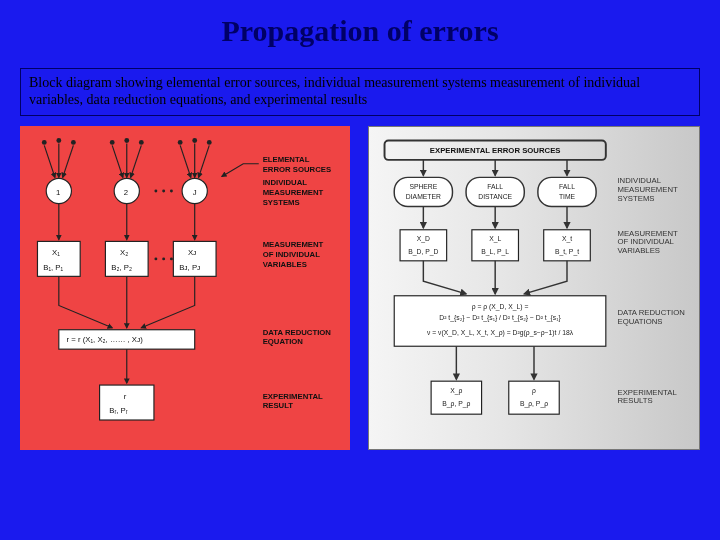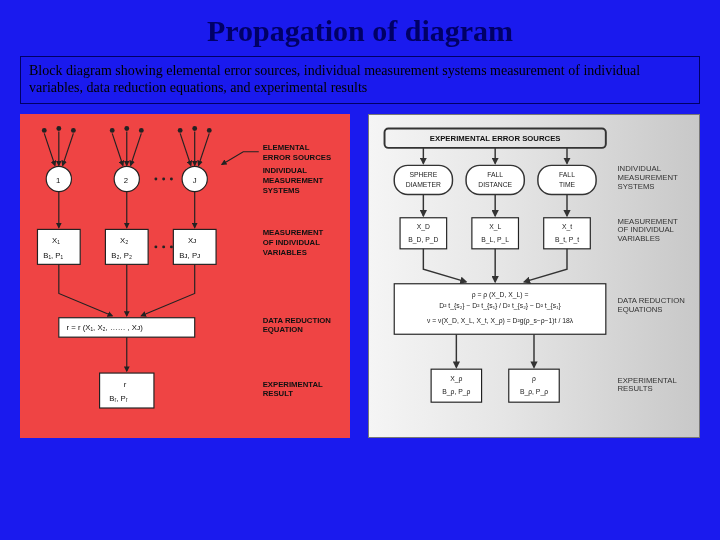--- a/index.html
+++ b/index.html
@@ -1,40 +1,40 @@
 <!DOCTYPE html>
 <html><head>
 <meta charset="utf-8">
 <style>
   * { box-sizing: border-box; }
   body { margin: 0; }
   .stage { width: 720px; height: 540px; background:#1a1aee; font-family:"Times New Roman",serif; position:relative; overflow:hidden; }
   .title { text-align:center; font-size:30px; font-weight:bold; color:#000066; padding:14px 0 8px 0; }
-  .descbox { margin:0 20px 10px 20px; border:1px solid #000066; background:#1a1aee; color:#000; font-size:14px; padding:6px 8px; line-height:1.2; }
+  .descbox { margin:12px 20px 10px 20px; border:1px solid #000066; background:#1a1aee; color:#000; font-size:14px; padding:6px 8px; line-height:1.2; }
   .panels { display:flex; gap:12px; padding:0 20px; }
   .panel { background:#ef4444; flex:1; height:324px; position:relative; font-family:Arial,Helvetica,sans-serif; font-size:8px; color:#111; overflow:hidden;}
   .panelR { background:linear-gradient(90deg,#f5f5f5 0%,#e6e6e6 40%,#c8c8c8 100%); border:1px solid #777;margin-left:6px; }
   svg { width:100%; height:100%; }
   .sbox { fill:#fff; stroke:#222; stroke-width:1.2; }
   .rbox { fill:#fff; stroke:#333; stroke-width:1.5; rx:14; ry:14;}
   .bigbox { fill:none; stroke:#333; stroke-width:2; rx:4; ry:4;}
   .arrow { stroke:#222; stroke-width:1.2; fill:none; marker-end:url(#arr); }
   .arrowR { stroke:#333; stroke-width:1.5; fill:none; marker-end:url(#arr2); }
   text { font-family:Arial,Helvetica,sans-serif; }
   .lab { font-size:8px; fill:#111; }
   .labB { font-size:8px; fill:#111; font-weight:bold;}
   .rlab { font-size:7px; fill:#222; text-anchor:middle;}
   .rtitle { font-size:8px; fill:#111; font-weight:bold; text-anchor:middle;}
   .side { font-size:8px; fill:#333; text-anchor:start;}
 </style>
 </head>
 <body>
 
 <div class="stage">
-  <div class="title">Propagation of diagram</div>
+  <div class="title">Propagation of errors</div>
   <div class="descbox">Block diagram showing elemental error sources, individual measurement systems measurement of individual variables, data reduction equations, and experimental results</div>
   <div class="panels">
 
     <div class="panel">
       <svg viewBox="0 0 340 324">
         <defs>
           <marker id="arr" viewBox="0 0 10 10" refX="8" refY="5" markerWidth="5" markerHeight="5" orient="auto">
             <path d="M0,0 L10,5 L0,10 z" fill="#222"></path>
           </marker>
         </defs>

